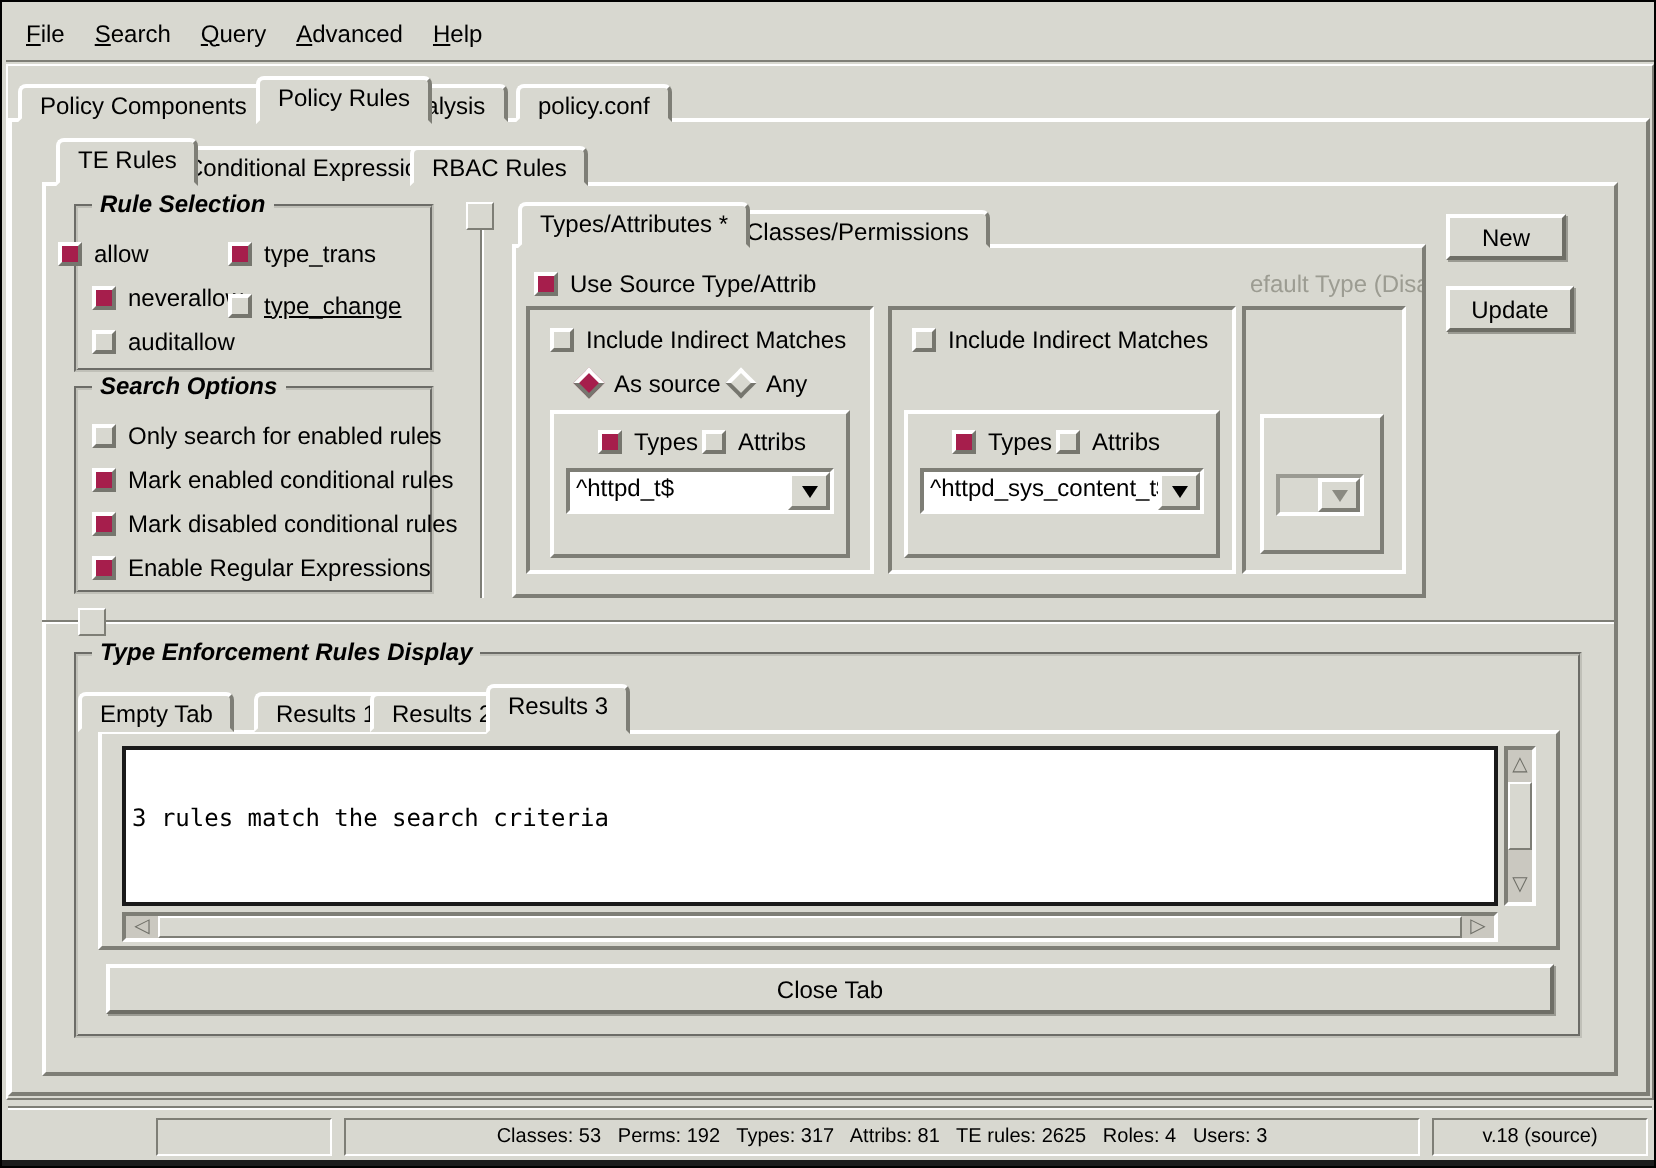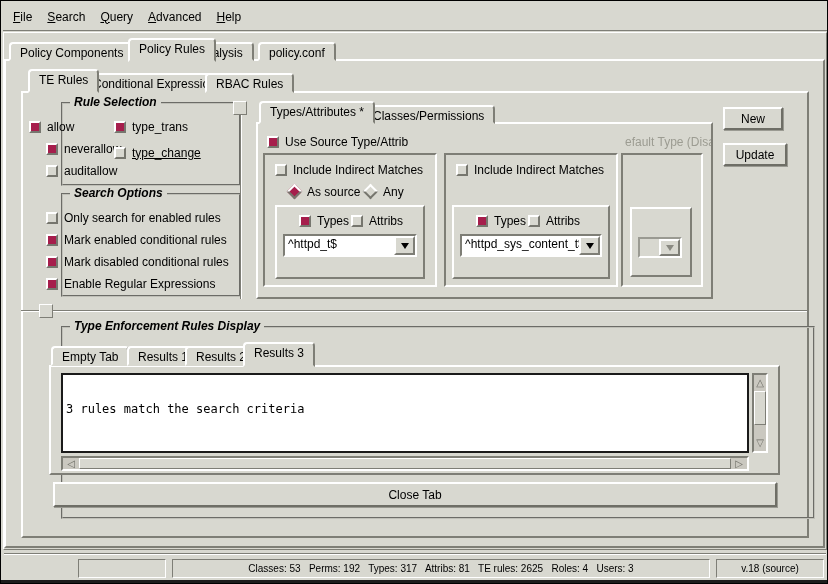--- a/index.html
+++ b/index.html
@@ -10,21 +10,21 @@
     -webkit-font-smoothing:none;
   }
   .abs{position:absolute;box-sizing:border-box;}
   
   .raised{border:2px solid;border-color:#ffffff #7e7e76 #7e7e76 #ffffff;background:#d8d8d0;}
   .raised1{border:1px solid;border-color:#ffffff #7e7e76 #7e7e76 #ffffff;background:#d8d8d0;}
   .sunken{border:2px solid;border-color:#7e7e76 #ffffff #ffffff #7e7e76;background:#d8d8d0;}
   .hline{border-top:1px solid #7e7e76;border-bottom:1px solid #fff;height:0;}
   .vline{border-left:1px solid #7e7e76;border-right:1px solid #fff;width:0;}
   
-  .lframe{border:2px groove #c0c0b8;background:transparent;margin-left:24px;}
+  .lframe{border:2px groove #c0c0b8;background:transparent;}
   .lf-title{position:absolute;top:-9px;left:7px;background:#d8d8d0;padding:0 4px;
     font-weight:bold;font-style:italic;font-size:12px;white-space:nowrap;}
   
   #menubar{left:2px;top:2px;width:824px;height:28px;display:flex;align-items:center;
     gap:15px;padding-left:10px;border-bottom:1px solid #7e7e76;}
   .menu-item{cursor:default;white-space:nowrap;}
   .menu-item u{text-decoration:underline;}
   
   .tab{position:absolute;box-sizing:border-box;background:#d8d8d0;
     border:2px solid;border-color:#ffffff #7e7e76 #d8d8d0 #ffffff;
@@ -218,21 +218,21 @@
   <div class="btn" style="left:722px;top:106px;width:60px;height:23px;z-index:3;">New</div>
   <div class="btn" style="left:722px;top:142px;width:64px;height:23px;z-index:3;">Update</div>
 
   <div class="abs hline" style="left:20px;top:309px;width:786px;z-index:2;"></div>
   <div class="sash-handle" style="left:38px;top:303px;"></div>
 
   <div class="abs lframe" style="left:36px;top:325px;width:754px;height:193px;z-index:2;">
     <span class="lf-title">Type Enforcement Rules Display</span>
   </div>
 
-  <div class="tab" style="left:50px;top:345px;height:20px;z-index:3;">Empty Tab</div>
+  <div class="tab" style="left:38px;top:345px;height:20px;z-index:3;">Empty Tab</div>
   <div class="tab" style="left:126px;top:345px;height:20px;z-index:3;">Results 1</div>
   <div class="tab" style="left:184px;top:345px;height:20px;z-index:3;">Results 2</div>
   <div class="tab active" style="left:242px;top:341px;height:25px;z-index:6;">Results 3</div>
   <div class="abs raised" style="left:48px;top:364px;width:731px;height:110px;z-index:2;"></div>
 
   <div id="results-text" class="abs" style="z-index:4;">
     <div>3 rules match the search criteria</div>
     <div>&nbsp;</div>
     
     

